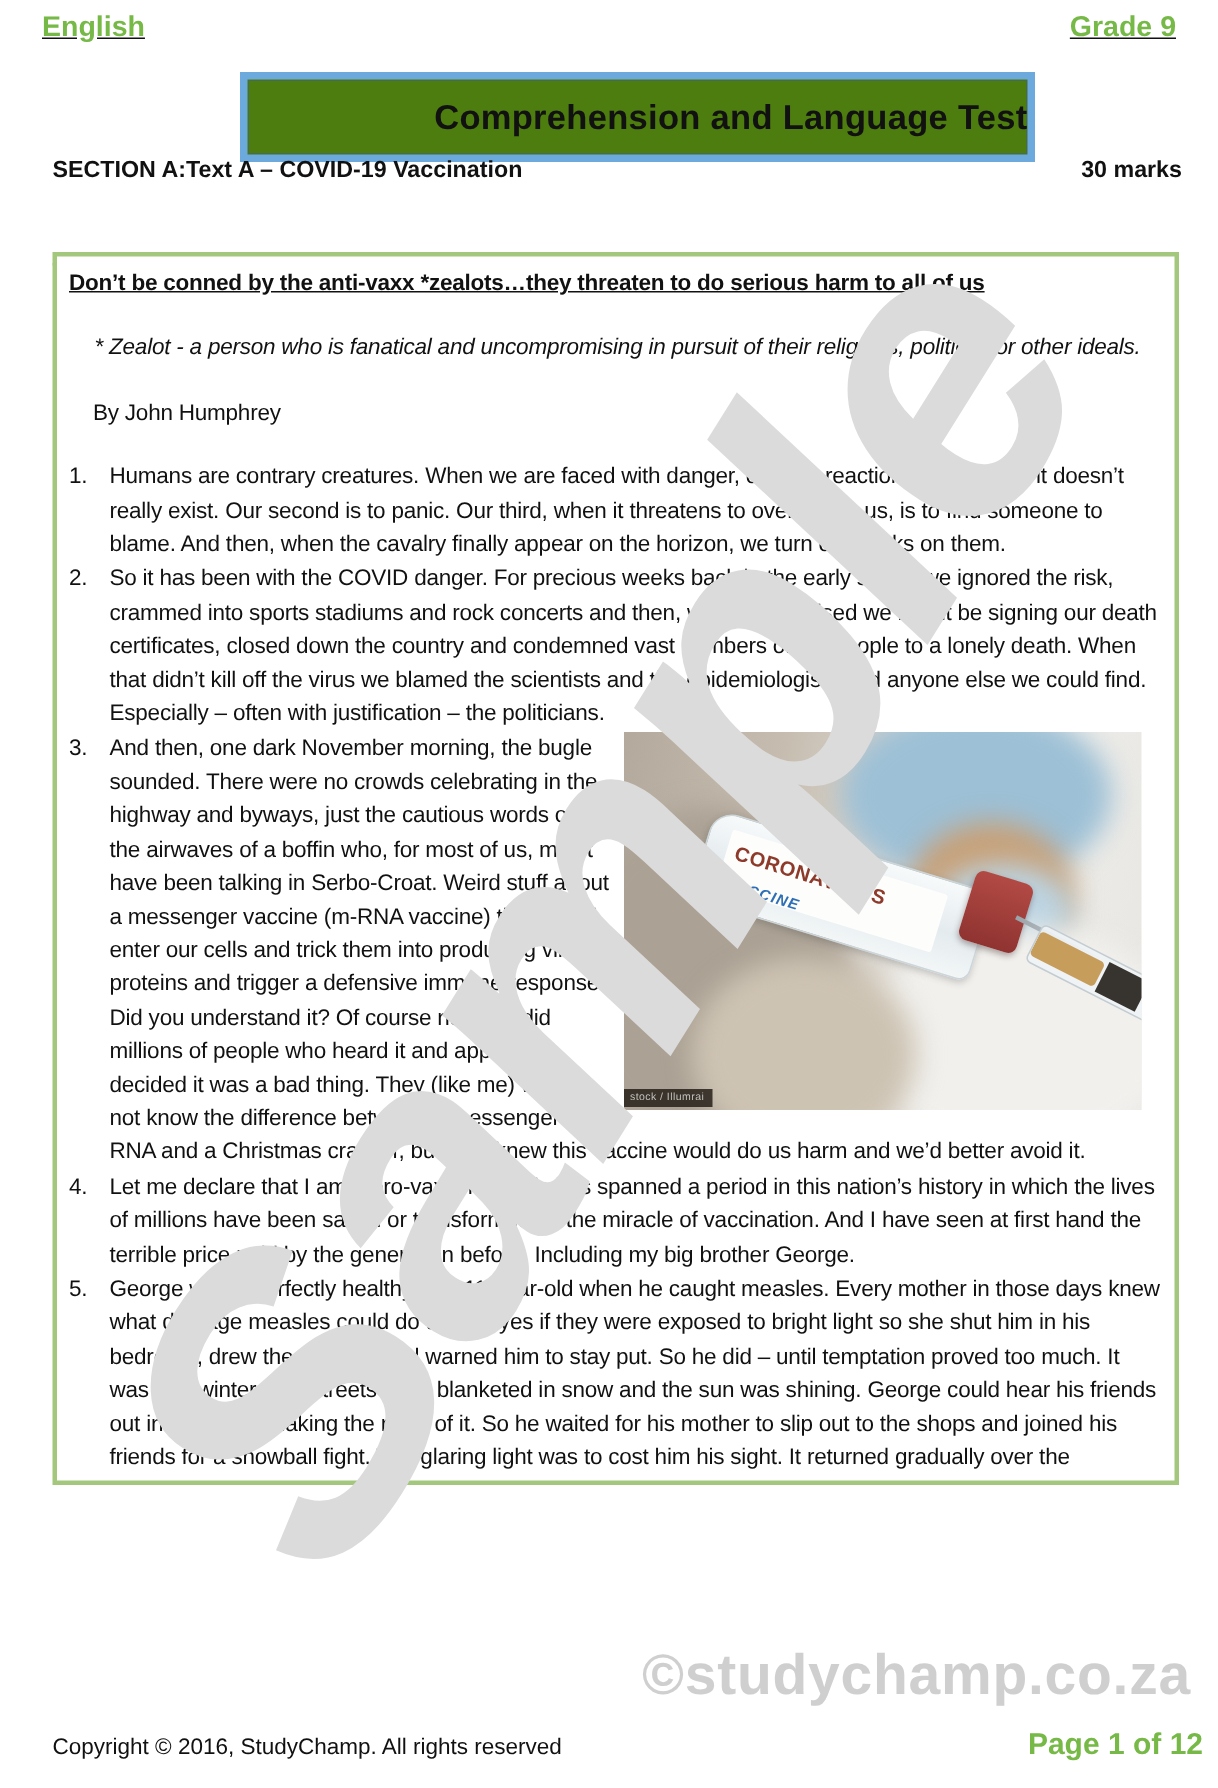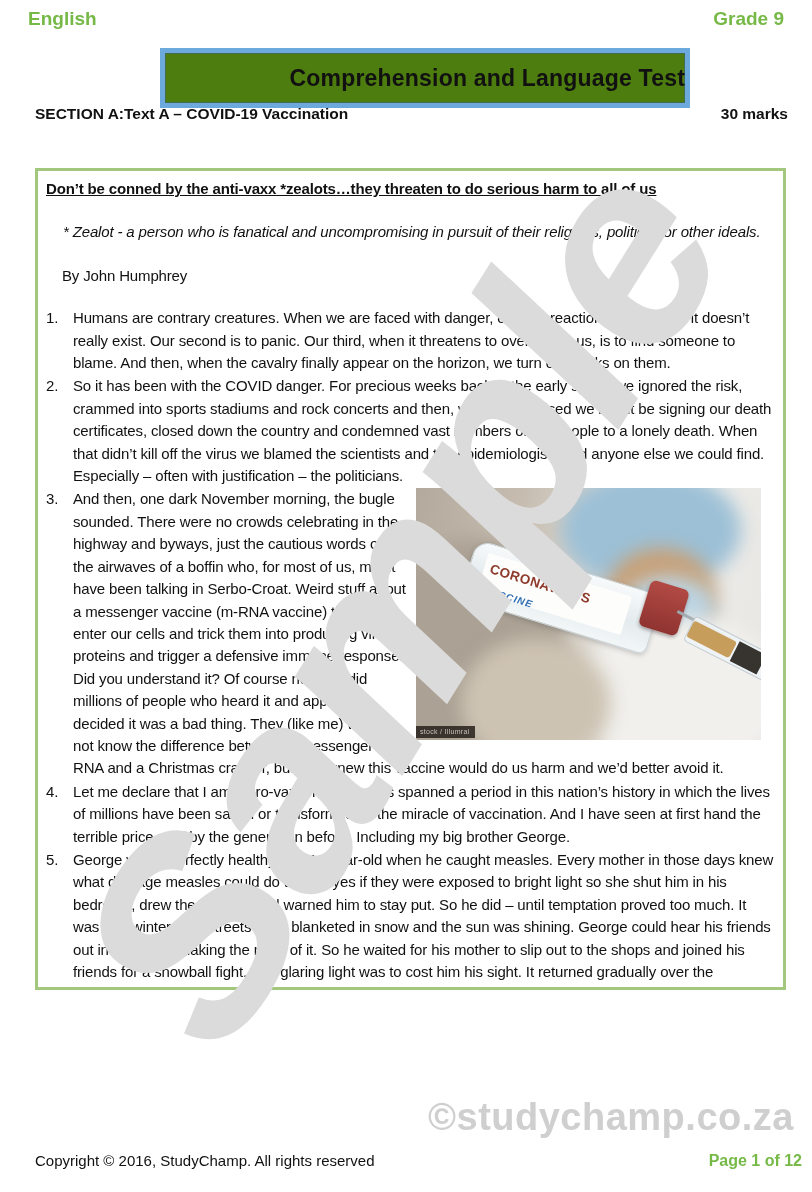--- a/index.html
+++ b/index.html
@@ -2,21 +2,21 @@
 <html><head>
 <meta charset="utf-8">
 <style>
   html,body{margin:0;padding:0;background:#ffffff;}
   .page{position:relative;width:812px;height:1192px;background:#ffffff;overflow:hidden;
         font-family:"Liberation Sans",sans-serif;color:#111;}
   .green{color:#76b947;}
 
   
   .top-row{position:absolute;left:28px;right:28px;top:8px;display:flex;justify-content:space-between;
-           font-size:19px;font-weight:bold;}
+           font-size:19px;font-weight:bold;text-decoration:underline;}
 
   
   .title-box{position:absolute;left:160px;top:48px;width:530px;height:60px;
              border:5px solid #6ca9dc;box-sizing:border-box;background:#4d7c0f;
              box-shadow:inset 0 0 0 1px rgba(62,96,130,.55);
              display:flex;align-items:center;justify-content:flex-end;}
   .title-box span{font-size:23px;font-weight:bold;letter-spacing:.2px;}
 
   
   .section-row{position:absolute;left:35px;right:24px;top:105px;display:flex;align-items:baseline;
@@ -67,21 +67,21 @@
   .wm-sample{position:absolute;left:-250px;top:387px;width:1300px;height:430px;z-index:40;
              display:flex;align-items:center;justify-content:center;transform:rotate(-58deg);
              font-size:272px;font-weight:bold;font-style:italic;color:#dbdbdb;
              font-family:"Liberation Sans",sans-serif;pointer-events:none;}
   .wm-site{position:absolute;left:428px;top:1096px;z-index:41;font-size:38px;font-weight:bold;
            color:rgba(195,195,195,.8);letter-spacing:.5px;pointer-events:none;white-space:nowrap;}
 
   
   .footer-row{position:absolute;left:35px;right:10px;top:1152px;display:flex;justify-content:space-between;
               align-items:baseline;font-size:15px;}
-  .footer-row .pageno{font-size:16px;font-weight:bold;text-align:right;}
+  .footer-row .pageno{font-size:20px;font-weight:bold;text-align:right;}
 </style>
 </head>
 <body>
 
 <div class="page">
 
   <div class="top-row">
     <span class="green">English</span>
     <span class="green">Grade 9</span>
   </div>

